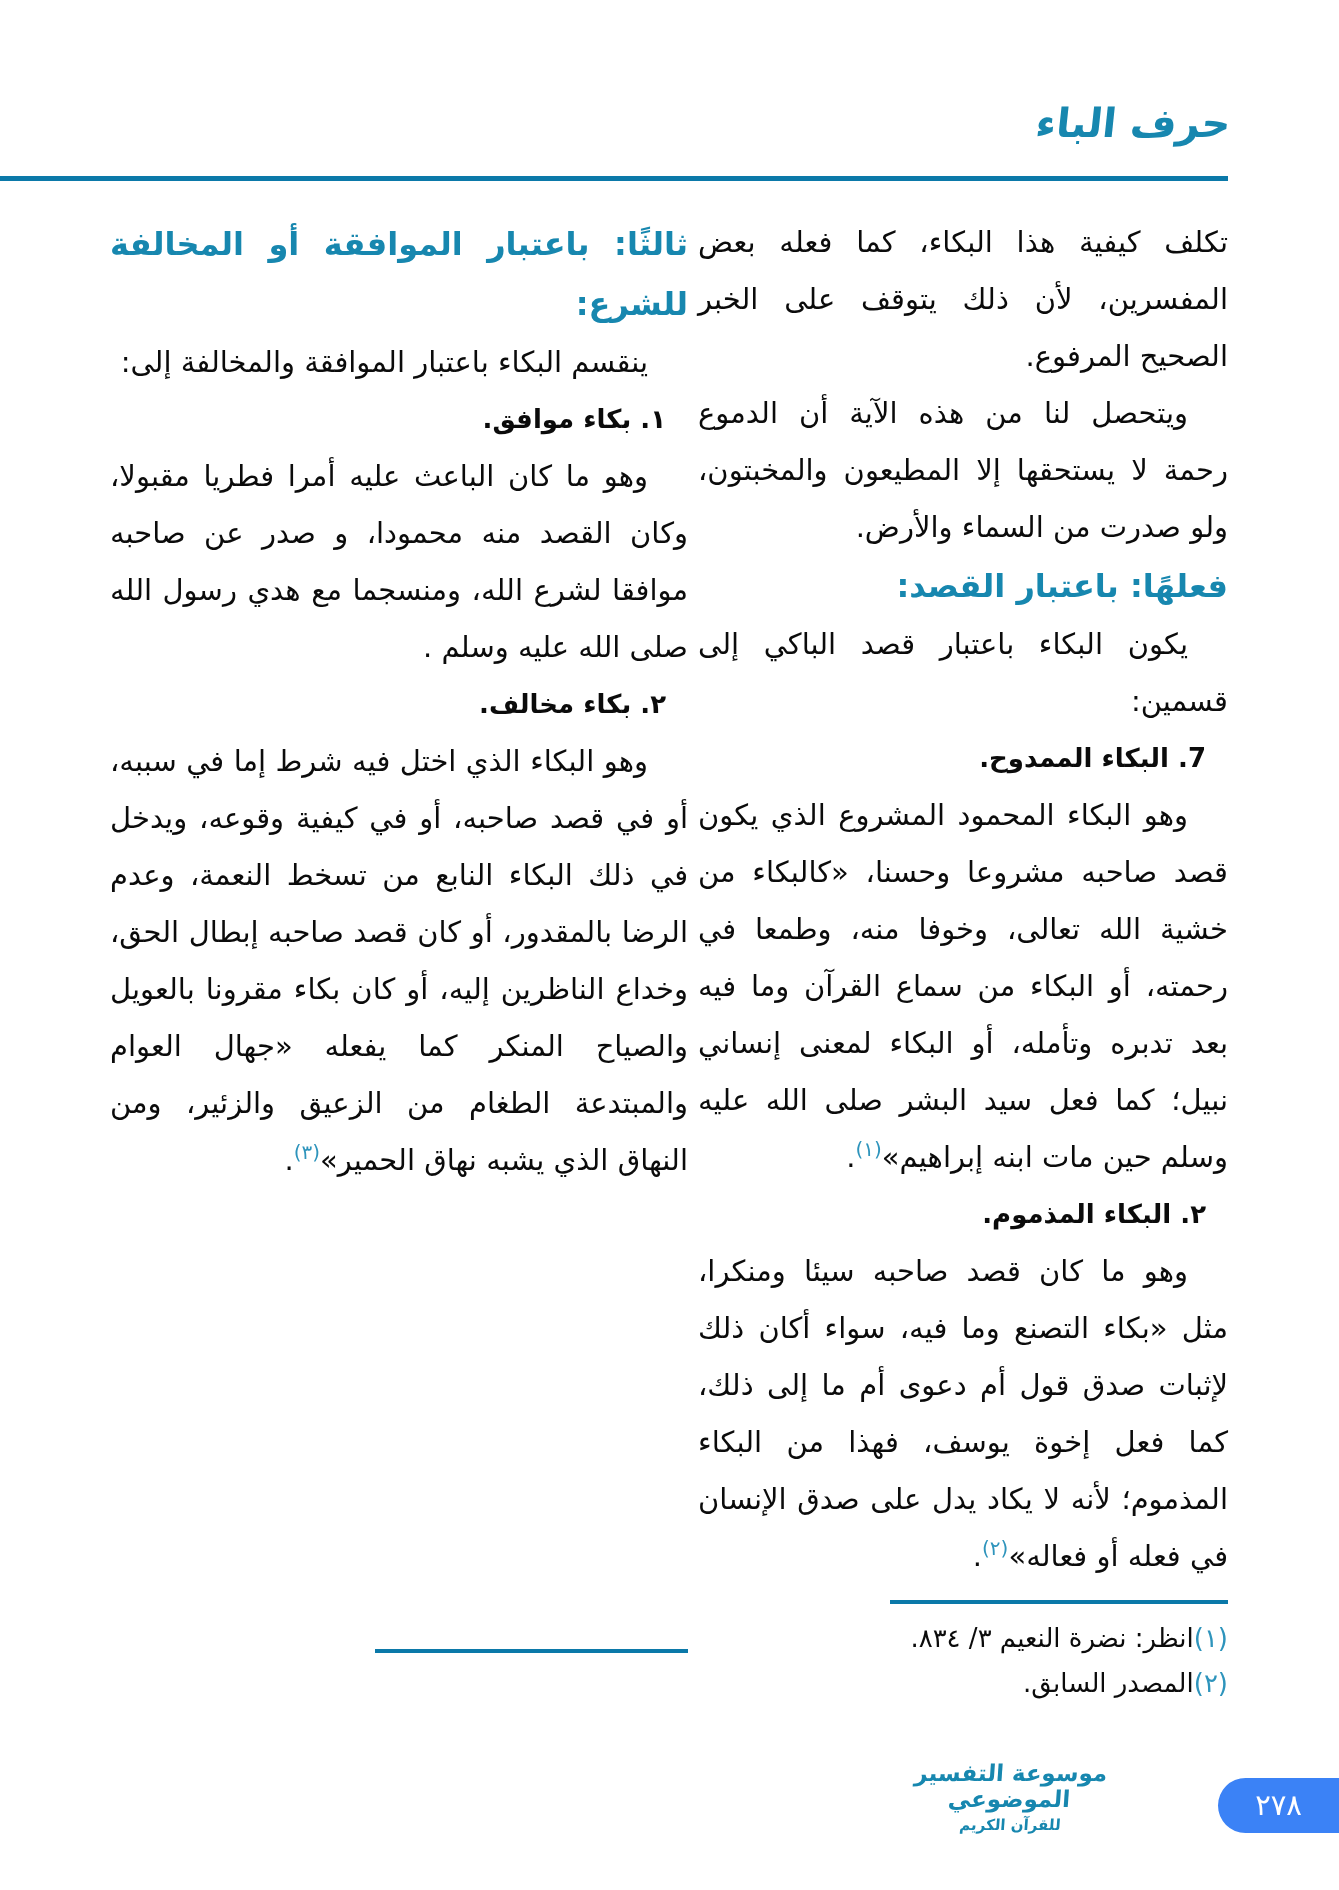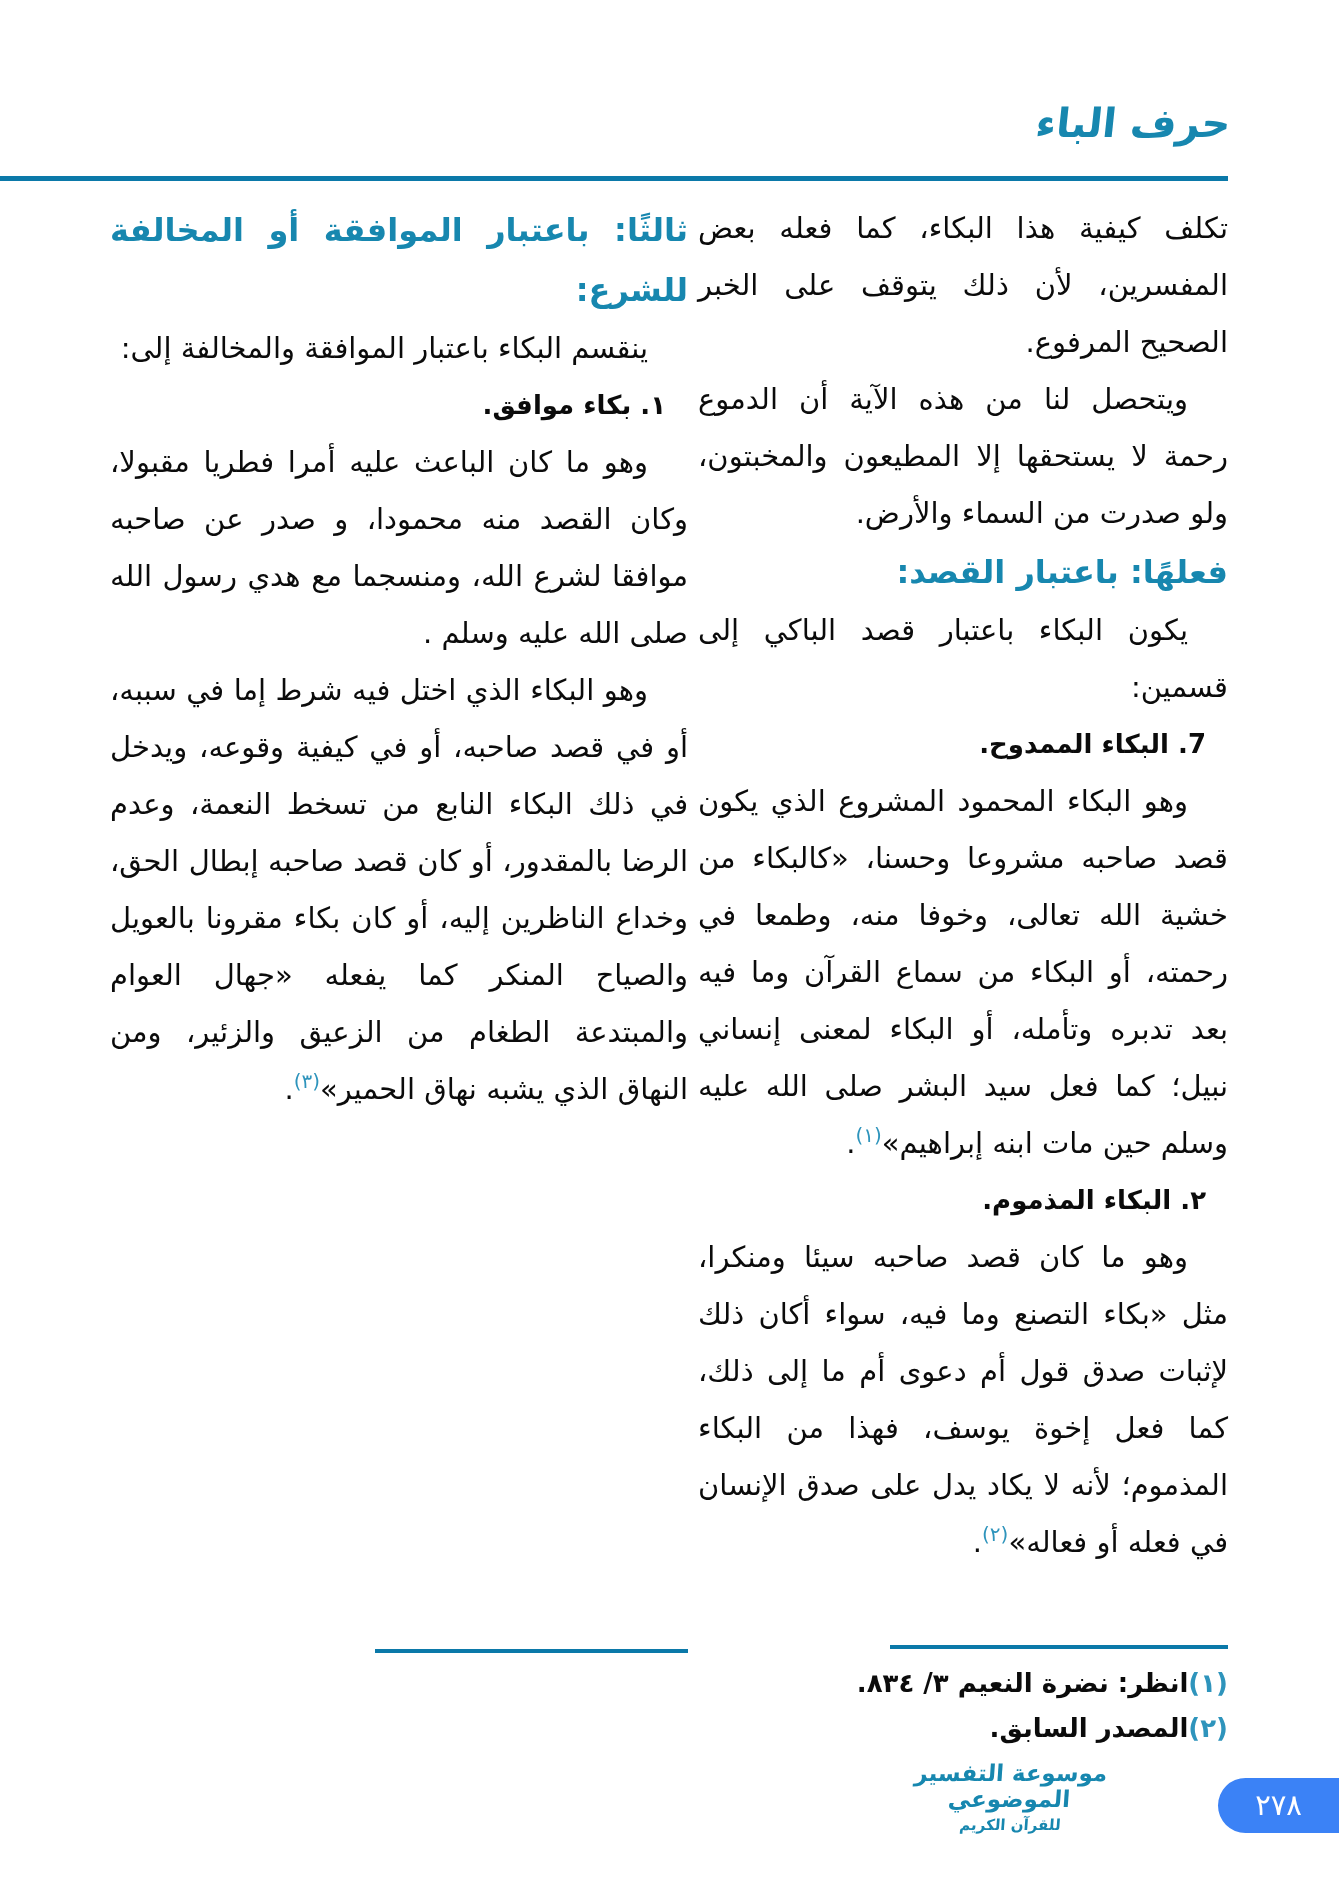--- a/index.html
+++ b/index.html
@@ -16,21 +16,21 @@
     position:absolute;top:100px;right:108px;
     color:#1787af;font-size:40px;font-weight:bold;
     transform:skewX(-6deg);
     letter-spacing:-1px;
   }
   .header-rule{
     position:absolute;top:176px;left:0;
     width:1228px;height:5px;background:#0b79a9;
   }
   .col{
-    position:absolute;top:200px;
+    position:absolute;top:214px;
     text-align:justify;
     font-size:29px;line-height:57px;
   }
   .col-right{right:111px;width:530px;}
   .col-left{left:110px;width:578px;}
   .col p{margin:0;}
   .ind{text-indent:40px;}
   .item{font-weight:bold;text-indent:22px;font-size:26px;margin:4px 0;}
   .heading{
     color:#1787af;font-weight:bold;
@@ -39,21 +39,21 @@
   }
   .ref{
     color:#2e94bc;font-size:20px;
     vertical-align:super;line-height:0;
   }
   .fn{
     position:absolute;
     font-size:26px;line-height:45px;
     text-align:right;
   }
-  .fn-right{right:111px;width:530px;top:1645px;font-weight:bold;}
+  .fn-right{right:111px;width:530px;top:1600px;}
   .fn-left{left:110px;width:578px;top:1649px;}
   .fn-rule{height:4px;background:#0b79a9;margin-bottom:12px;}
   .fn-right .fn-rule{width:338px;}
   .fn-left .fn-rule{width:313px;}
   .fn-marker{color:#2e94bc;}
   .fn-text{color:#0b0b0b;}
   .fn-left .fn-body{padding-right:2px;}
   .logo{
     position:absolute;top:1760px;left:872px;width:276px;
     text-align:center;color:#1787af;
@@ -86,20 +86,21 @@
     <p class="body ind"><span>وهو البكاء المحمود المشروع الذي يكون قصد صاحبه مشروعا وحسنا، «كالبكاء من خشية الله تعالى، وخوفا منه، وطمعا في رحمته، أو البكاء من سماع القرآن وما فيه بعد تدبره وتأمله، أو البكاء لمعنى إنساني نبيل؛ كما فعل سيد البشر صلى الله عليه وسلم حين مات ابنه إبراهيم»</span><span class="ref">(١)</span><span>.</span></p>
     <p class="item">٢. البكاء المذموم.</p>
     <p class="body ind"><span>وهو ما كان قصد صاحبه سيئا ومنكرا، مثل «بكاء التصنع وما فيه، سواء أكان ذلك لإثبات صدق قول أم دعوى أم ما إلى ذلك، كما فعل إخوة يوسف، فهذا من البكاء المذموم؛ لأنه لا يكاد يدل على صدق الإنسان في فعله أو فعاله»</span><span class="ref">(٢)</span><span>.</span></p>
   </div>
 
   <div class="col col-left">
     <p class="heading">ثالثًا: باعتبار الموافقة أو المخالفة للشرع:</p>
     <p class="body ind">ينقسم البكاء باعتبار الموافقة والمخالفة إلى:</p>
     <p class="item">١. بكاء موافق.</p>
     <p class="body ind">وهو ما كان الباعث عليه أمرا فطريا مقبولا، وكان القصد منه محمودا، و صدر عن صاحبه موافقا لشرع الله، ومنسجما مع هدي رسول الله صلى الله عليه وسلم .</p>
+    <p class="item">٢. بكاء مخالف.</p>
     <p class="body ind"><span>وهو البكاء الذي اختل فيه شرط إما في سببه، أو في قصد صاحبه، أو في كيفية وقوعه، ويدخل في ذلك البكاء النابع من تسخط النعمة، وعدم الرضا بالمقدور، أو كان قصد صاحبه إبطال الحق، وخداع الناظرين إليه، أو كان بكاء مقرونا بالعويل والصياح المنكر كما يفعله «جهال العوام والمبتدعة الطغام من الزعيق والزئير، ومن النهاق الذي يشبه نهاق الحمير»</span><span class="ref">(٣)</span><span>.</span></p>
   </div>
 
   <div class="fn fn-right">
     <div class="fn-rule"></div>
     <div class="fn-body"><span class="fn-marker">(١)</span><span class="fn-text">انظر: نضرة النعيم ٣/ ٨٣٤.</span></div>
     <div class="fn-body"><span class="fn-marker">(٢)</span><span class="fn-text">المصدر السابق.</span></div>
   </div>
 
   <div class="fn fn-left">

